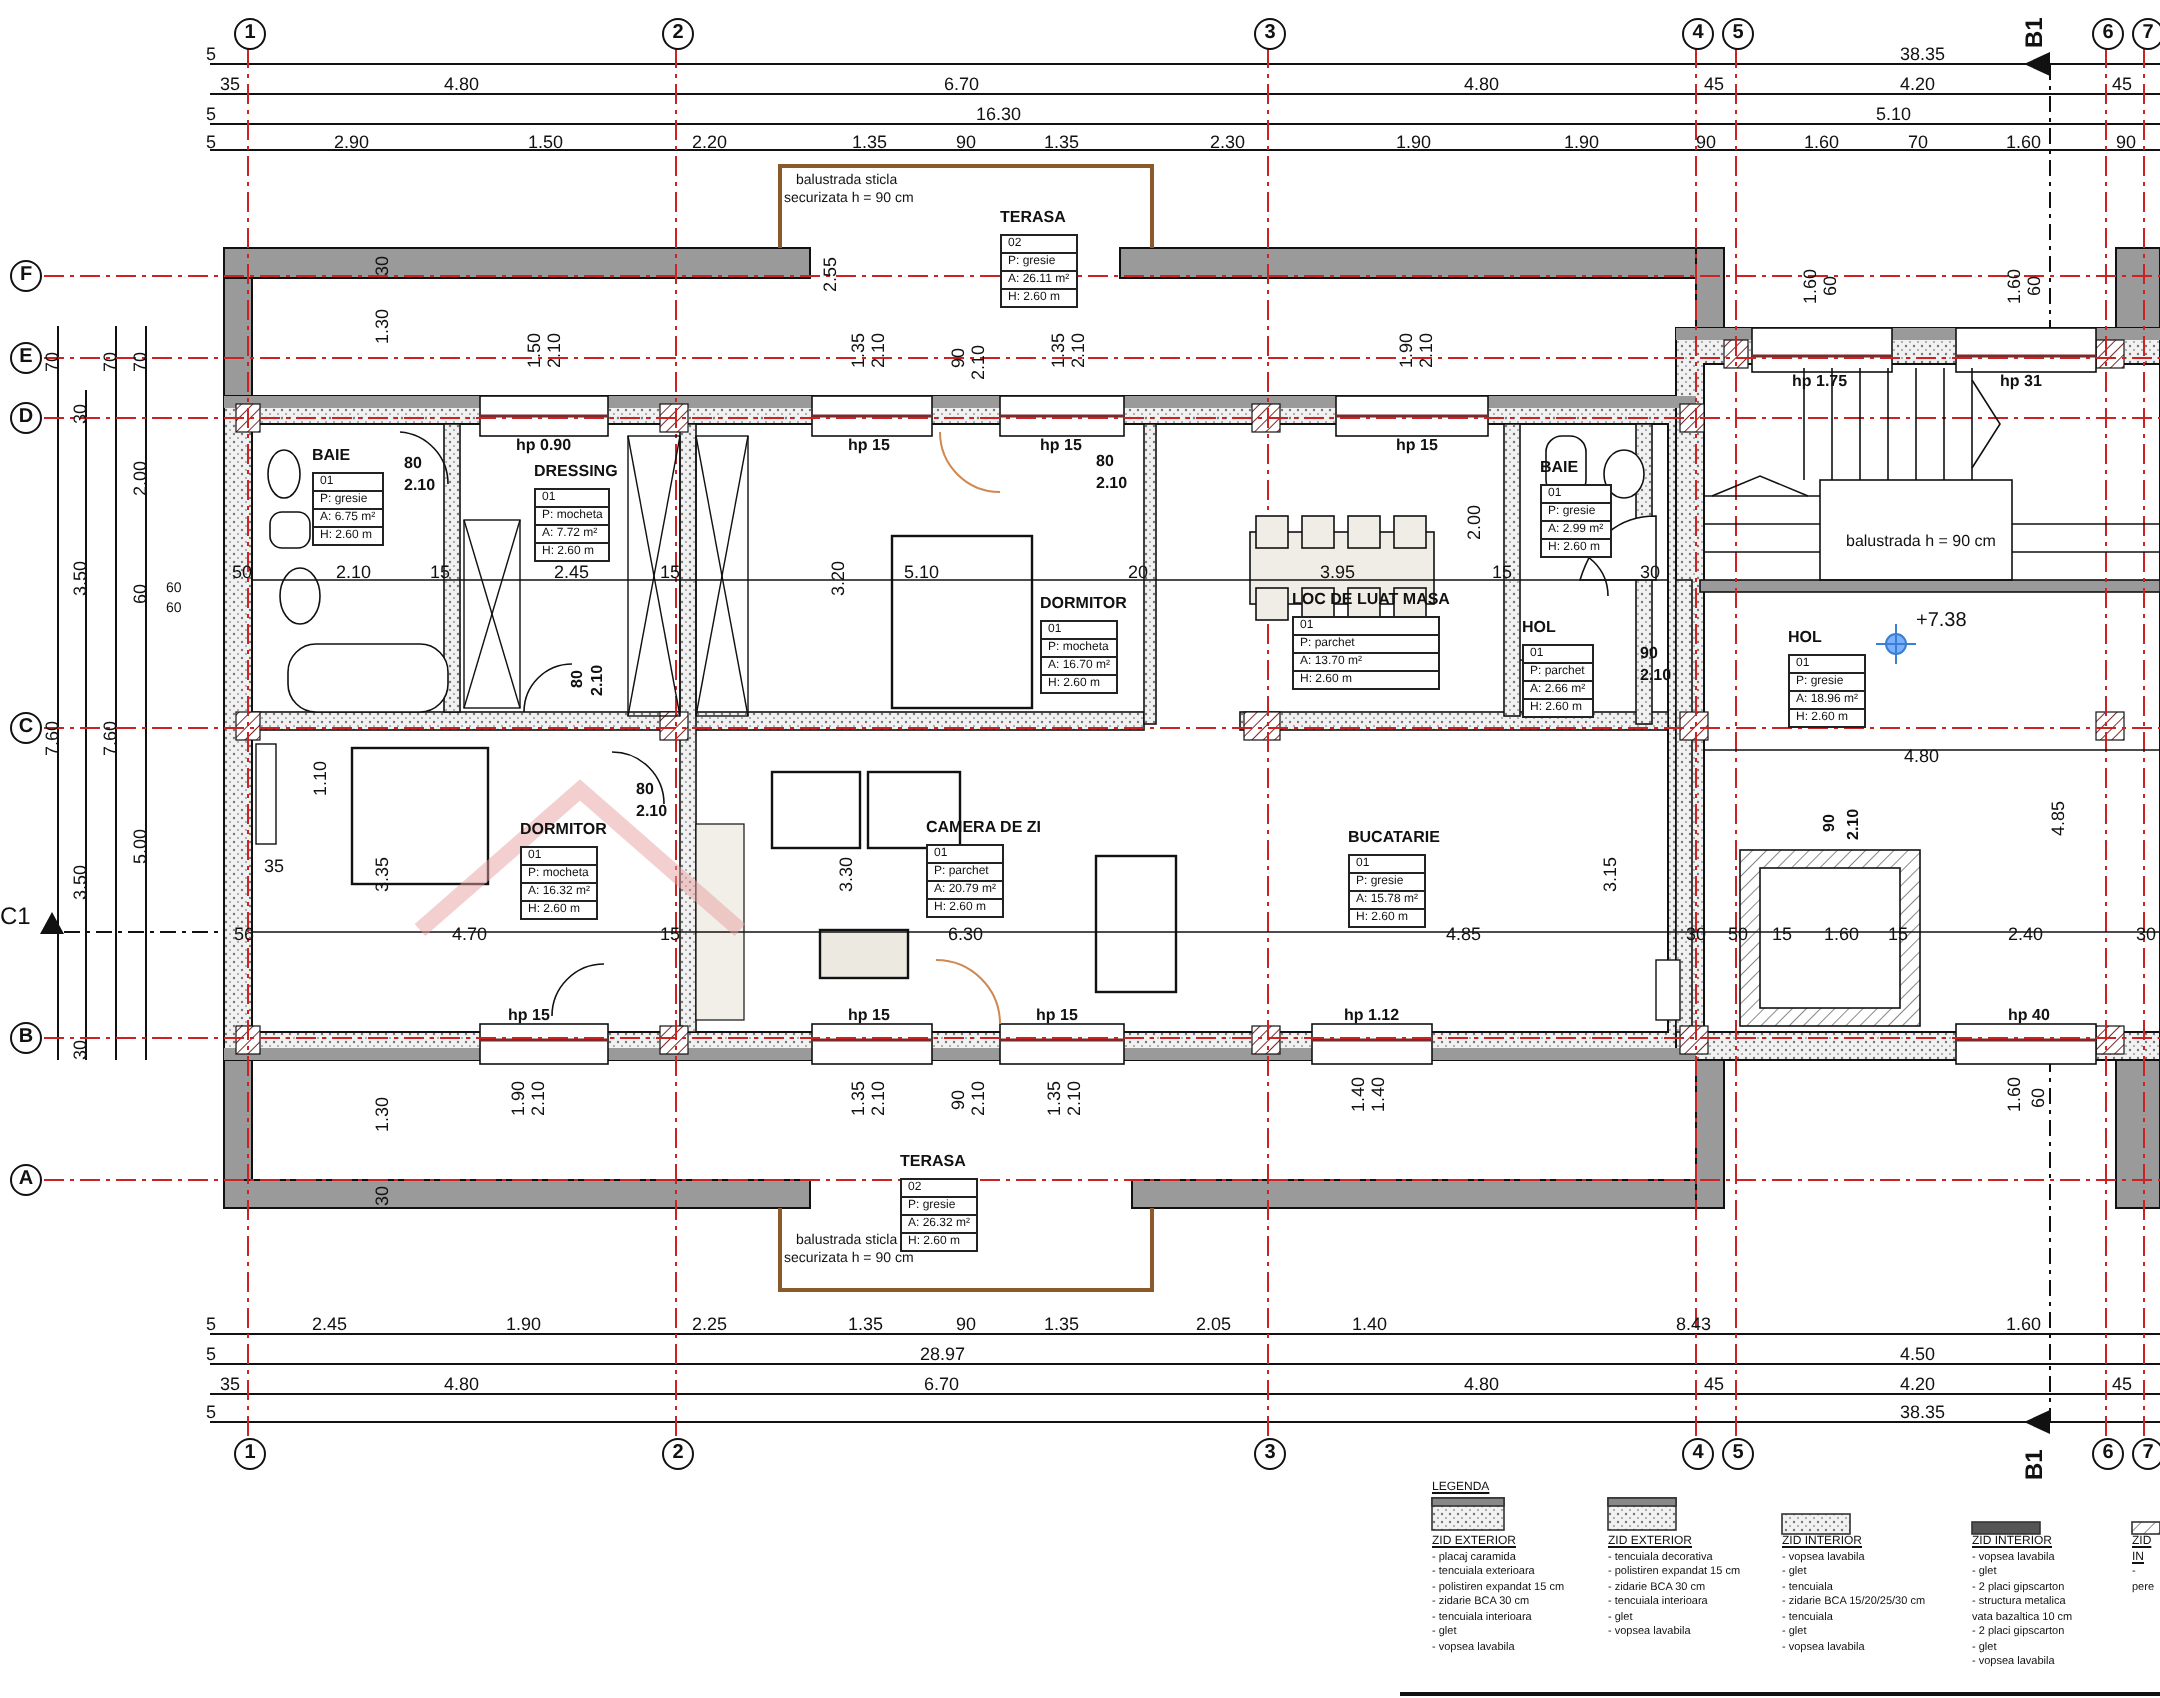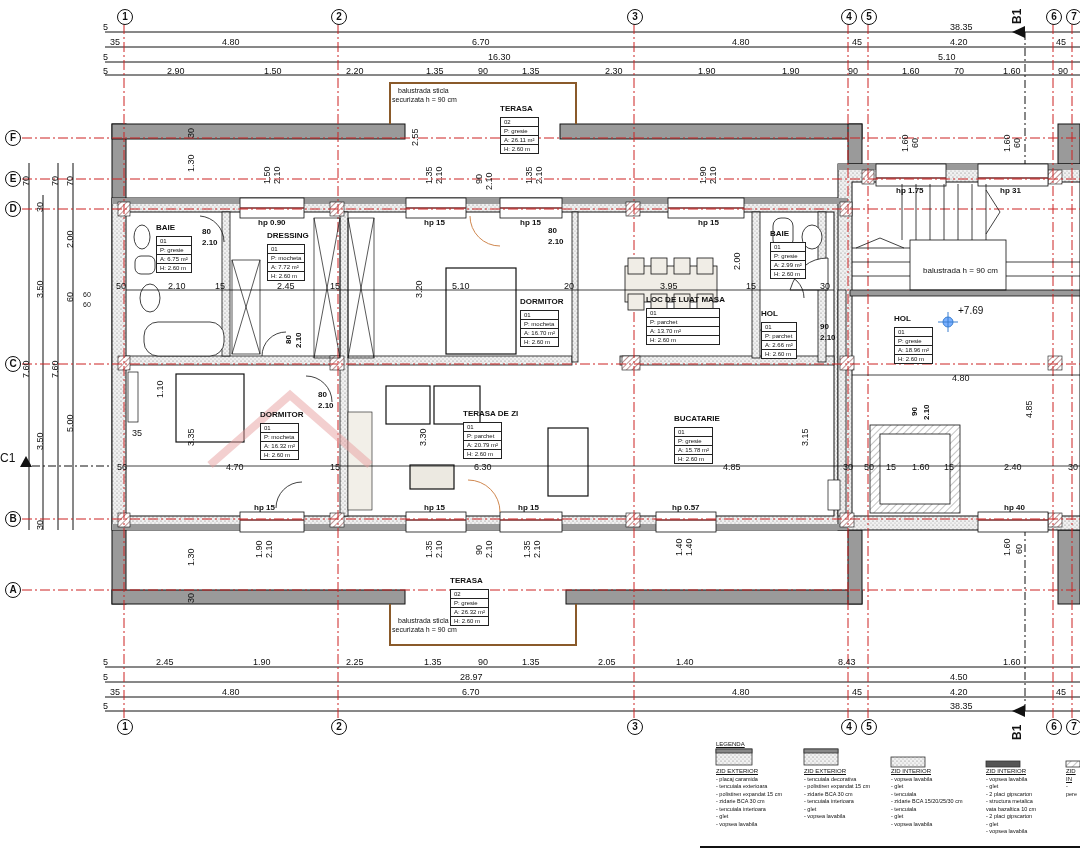--- a/index.html
+++ b/index.html
@@ -446,21 +446,21 @@
 <div class="tv" style="left:254px; top:558px;">1.90</div>
 <div class="tv" style="left:264px; top:558px;">2.10</div>
 <div class="hp" style="left:424px; top:503px;">hp 15</div>
 <div class="tv" style="left:424px; top:558px;">1.35</div>
 <div class="tv" style="left:434px; top:558px;">2.10</div>
 <div class="tv" style="left:474px; top:555px;">90</div>
 <div class="tv" style="left:484px; top:558px;">2.10</div>
 <div class="hp" style="left:518px; top:503px;">hp 15</div>
 <div class="tv" style="left:522px; top:558px;">1.35</div>
 <div class="tv" style="left:532px; top:558px;">2.10</div>
-<div class="hp" style="left:672px; top:503px;">hp 0.57</div>
+<div class="hp" style="left:672px; top:503px;">hp 1.12</div>
 <div class="tv" style="left:674px; top:556px;">1.40</div>
 <div class="tv" style="left:684px; top:556px;">1.40</div>
 <div class="hp" style="left:1004px; top:503px;">hp 40</div>
 <div class="tv" style="left:1002px; top:556px;">1.60</div>
 <div class="tv" style="left:1014px; top:554px;">60</div>
 
 
 <div class="t" style="left:202px; top:227px; font-weight:bold; font-size:8px;">80</div>
 <div class="t" style="left:202px; top:238px; font-weight:bold; font-size:8px;">2.10</div>
 <div class="t" style="left:548px; top:226px; font-weight:bold; font-size:8px;">80</div>
@@ -473,21 +473,21 @@
 <div class="t" style="left:820px; top:333px; font-weight:bold; font-size:8px;">2.10</div>
 <div class="tv" style="left:910px; top:416px; font-weight:bold; font-size:8px;">90</div>
 <div class="tv" style="left:922px; top:420px; font-weight:bold; font-size:8px;">2.10</div>
 
 
 <div class="t" style="left:398px; top:86px; font-size:7px;">balustrada sticla</div>
 <div class="t" style="left:392px; top:95px; font-size:7px;">securizata h = 90 cm</div>
 <div class="t" style="left:398px; top:616px; font-size:7px;">balustrada sticla</div>
 <div class="t" style="left:392px; top:625px; font-size:7px;">securizata h = 90 cm</div>
 <div class="t" style="left:923px; top:266px; font-size:8px;">balustrada  h = 90 cm</div>
-<div class="t" style="left:958px; top:306px; font-size:10px;">+7.69</div>
+<div class="t" style="left:958px; top:306px; font-size:10px;">+7.38</div>
 
 
 <div class="room" style="left:156px; top:224px;">
   <div class="name">BAIE</div>
   <table>
         <tbody>
           <tr>
             <td>01</td>
           </tr>
           <tr>
@@ -648,21 +648,21 @@
           <tr>
             <td>A: 16.32 m²</td>
           </tr>
           <tr>
             <td>H:  2.60 m</td>
           </tr>
         </tbody>
       </table>
 </div>
 <div class="room" style="left:463px; top:410px;">
-  <div class="name">TERASA DE ZI</div>
+  <div class="name">CAMERA DE ZI</div>
   <table>
         <tbody>
           <tr>
             <td>01</td>
           </tr>
           <tr>
             <td>P:  parchet</td>
           </tr>
           <tr>
             <td>A:  20.79 m²</td>

